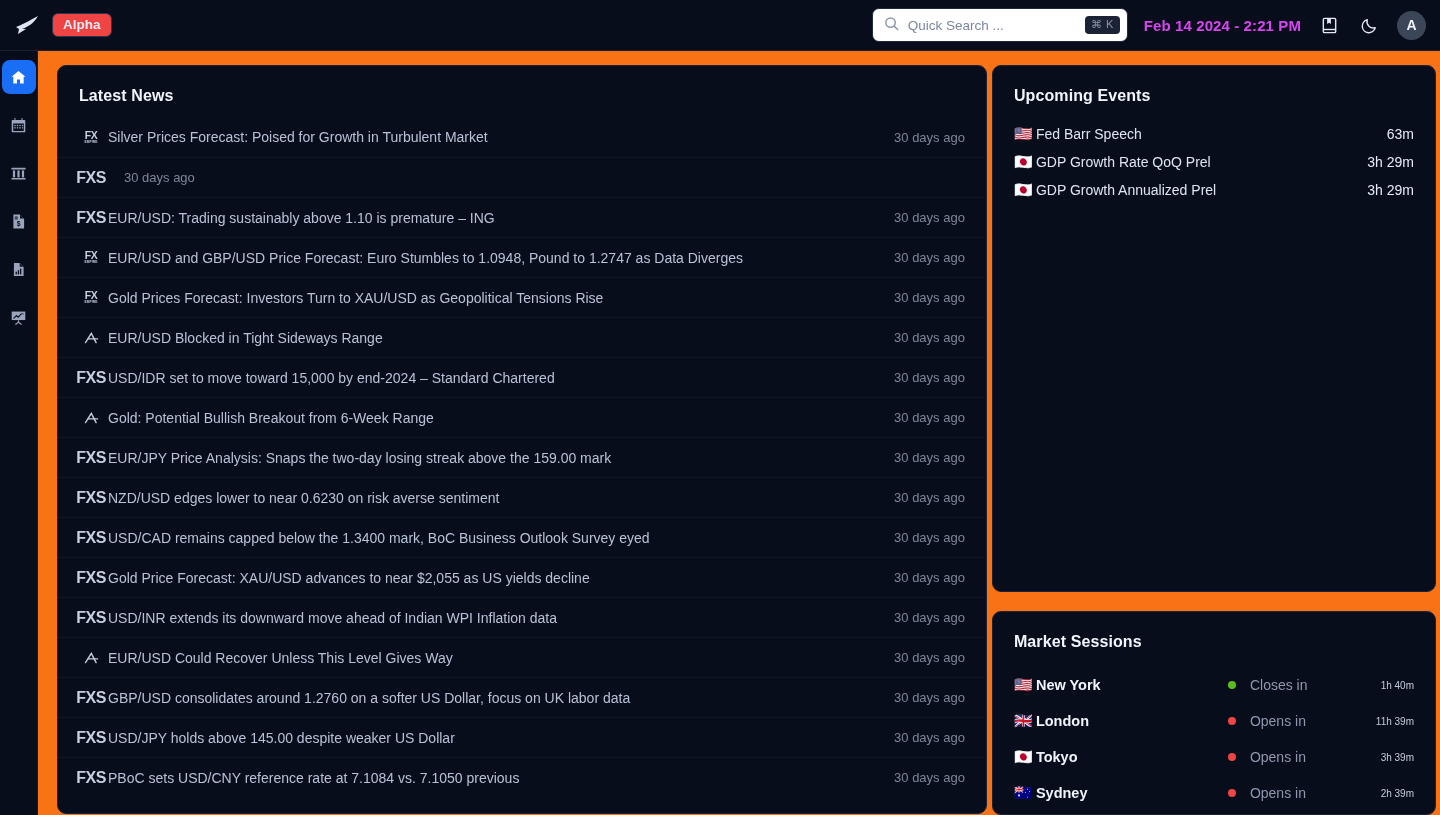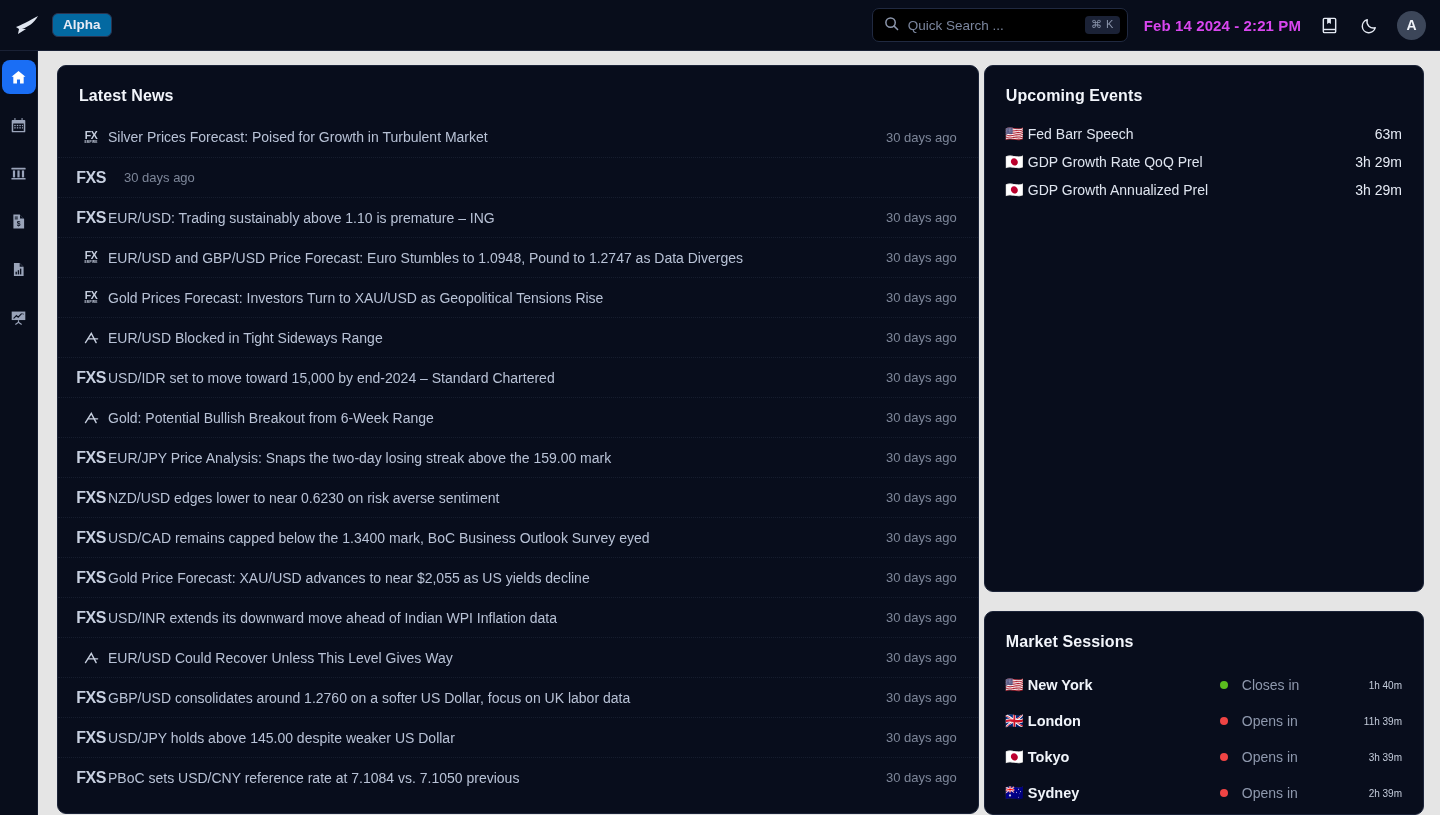--- a/index.html
+++ b/index.html
@@ -20,31 +20,31 @@
   }
   .brand { display: flex; align-items: center; gap: 12px; padding-left: 14px; }
   .logo-bird { width: 26px; height: 22px; display: block; }
   .alpha-badge {
     border: 1px solid #2b3450;
     border-radius: 6px;
     color: #e7ebf5;
     font-size: 13.5px;
     font-weight: 600;
     padding: 4px 10px 5px;
-    background: #0369a1;
+    background: #ef4444;
     line-height: 1;
   }
   .topbar-right {
     margin-left: auto;
     display: flex; align-items: center; gap: 16px;
     padding-right: 14px;
   }
   .search-box {
     width: 256px; height: 34px;
-    background: #000000;
+    background: #ffffff;
     border: 1px solid #202940;
     border-radius: 7px;
     display: flex; align-items: center;
     padding: 0 7px 0 11px;
     gap: 9px;
   }
   .search-placeholder {
     color: #7b869e; font-size: 13.5px; flex: 1;
     white-space: nowrap; overflow: hidden;
   }
@@ -90,22 +90,22 @@
     display: flex; align-items: center; justify-content: center;
     color: #9aa4ba;
   }
   .nav-item.active { background: #1a6ef5; color: #ffffff; }
   .nav-item svg { display: block; }
 
   
   .content {
     position: absolute; top: 51px; left: 38px;
     width: 1402px; height: 764px;
-    background: #e5e5e5;
-    padding: 14px 16px 0 19px;
+    background: #f97316;
+    padding: 14px 4px 0 19px;
     display: flex; gap: 5px;
   }
   .col-left { width: 936px; }
   .col-right { width: 447px; display: flex; flex-direction: column; gap: 19px; }
 
   .card {
     background: #080d1c;
     border: 1px solid #1b2338;
     border-radius: 9px;
   }

